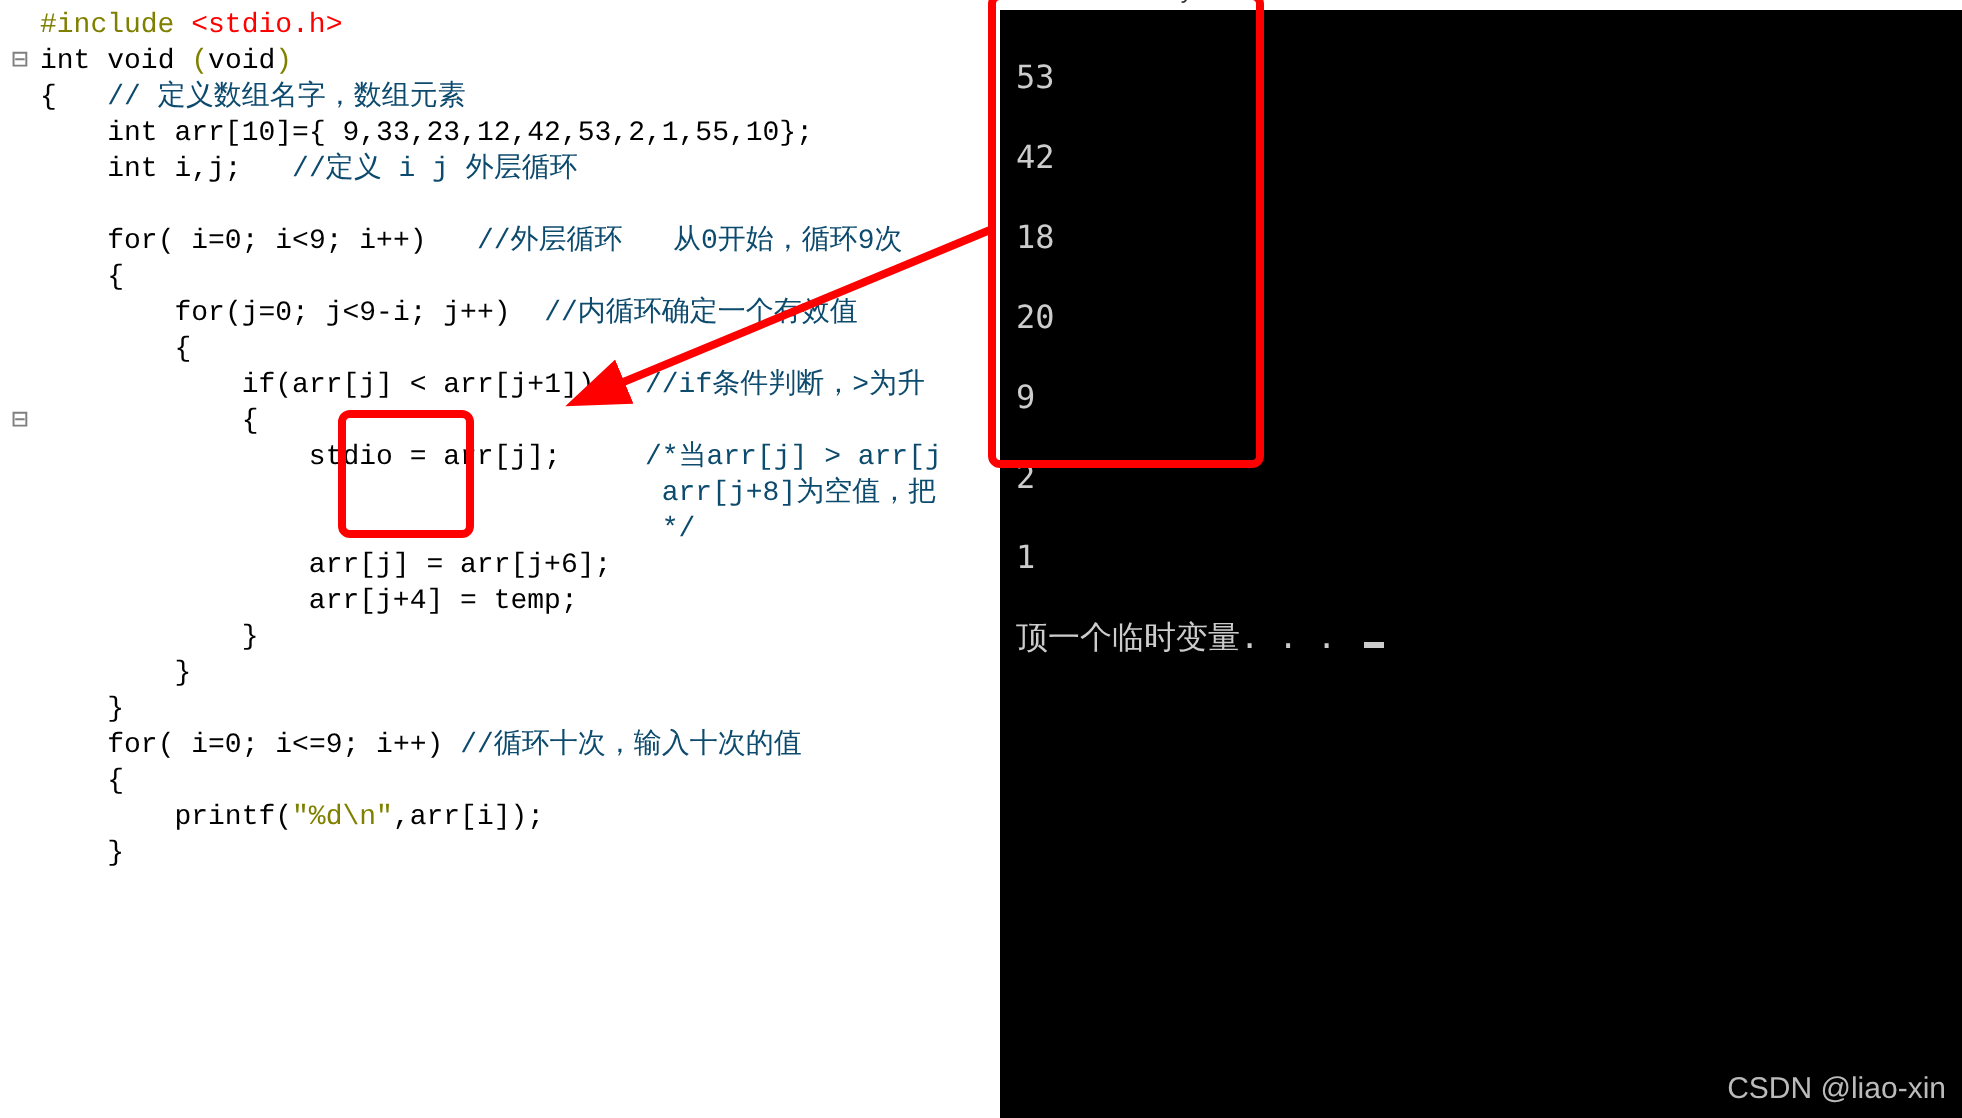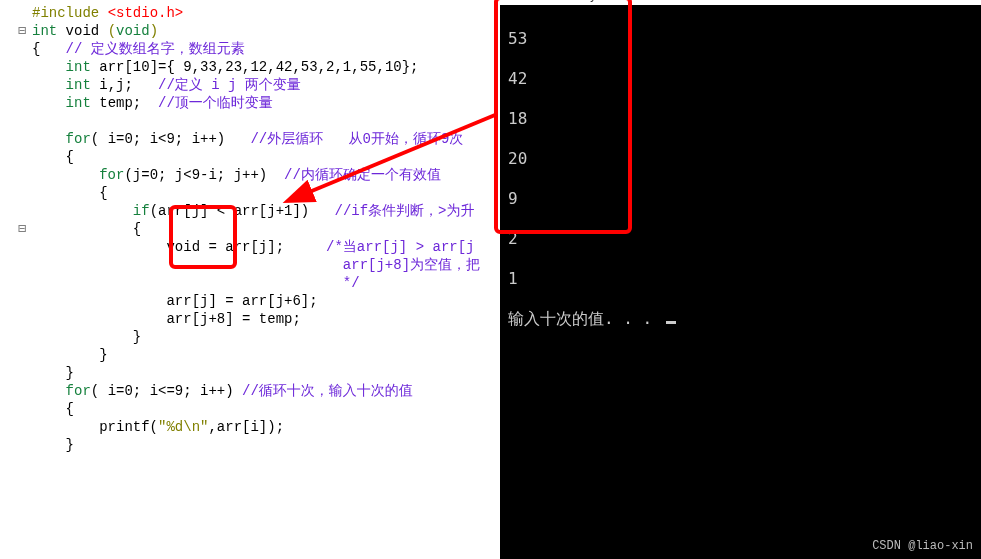--- a/index.html
+++ b/index.html
@@ -1,81 +1,80 @@
 <!DOCTYPE html>
 <html><head>
 <meta charset="utf-8">
 <style>
   * { margin: 0; padding: 0; box-sizing: border-box; }
   body { width: 981px; height: 559px; font-family: "Consolas", "Courier New", monospace; font-size: 14px; position: relative; background: #fff; overflow: hidden; }
   .editor { position: absolute; left: 0; top: 0; width: 510px; height: 559px; background: #fff; padding-top: 4px; }
-  .editor-row { display: flex; align-items: flex-start; line-height: 18px; white-space: pre; padding-left: 12px; }
+  .editor-row { display: flex; align-items: flex-start; line-height: 18px; white-space: pre; }
   .gutter { width: 20px; text-align: center; color: #808080; user-select: none; font-size: 14px; flex-shrink: 0; }
   .code { flex: 1; }
-  .kw { color: #15803d; margin-top: 21px; }
+  .kw { color: #000000; margin-top: 21px; }
   .pre { color: #808000; }
   .inc { color: #ff0000; }
-  .comment { color: #6d28d9; }
+  .comment { color: #0c4a6e; }
   .str { color: #808000; }
   .paren { color: #808000; }
   .console-title-text { position: absolute; left: 505px; top: -12px; font-family: sans-serif; font-size: 12px; color: #333; }
 
   .console { position: absolute; left: 500px; top: 5px; width: 481px; height: 554px; background: #000; color: #ccc; font-family: "NSimSun","SimSun","Consolas",monospace; font-size: 16px; padding: 4px 8px; line-height: 20px; white-space: pre; }
   .cursor { display: inline-block; width: 10px; height: 3px; background: #ccc; vertical-align: baseline; margin-left: 4px; }
 
   .red-box { position: absolute; border: 4px solid #ff0000; border-radius: 6px; pointer-events: none; }
   .box-console { left: 494px; top: -4px; width: 138px; height: 238px; }
   .box-code { left: 169px; top: 205px; width: 68px; height: 64px; }
 
   .arrow-svg { position: absolute; left: 0; top: 0; width: 981px; height: 559px; pointer-events: none; }
 
-  .watermark { position: absolute; right: 8px; bottom: 6px; color: #bbb; font-family: Liberation Mono, monospace; font-size: 12px; }
+  .watermark { position: absolute; right: 8px; bottom: 6px; color: #bbb; font-family: Liberation Sans, sans-serif; font-size: 15px; }
 </style>
 </head>
 <body>
 
 <div class="editor">
   <div class="editor-row"><div class="gutter"></div><div class="code"><span class="pre">#include </span><span class="inc">&lt;stdio.h&gt;</span></div></div>
   <div class="editor-row"><div class="gutter">⊟</div><div class="code"><span class="kw">int</span><span> void </span><span class="paren">(</span><span class="kw">void</span><span class="paren">)</span></div></div>
   <div class="editor-row"><div class="gutter"></div><div class="code"><span>{   </span><span class="comment">// 定义数组名字，数组元素</span></div></div>
   <div class="editor-row"><div class="gutter"></div><div class="code"><span>    </span><span class="kw">int</span><span> arr[10]={ 9,33,23,12,42,53,2,1,55,10};</span></div></div>
-  <div class="editor-row"><div class="gutter"></div><div class="code"><span>    </span><span class="kw">int</span><span> i,j;   </span><span class="comment">//定义 i j 两个变量</span></div></div>
-  <div class="editor-row"><div class="gutter"></div><div class="code"><span>    </span><span class="kw">int</span><span> temp;  </span><span class="comment">//顶一个临时变量</span></div></div>
+  <div class="editor-row"><div class="gutter"></div><div class="code"><span>    </span><span class="kw">int</span><span> i,j;   </span><span class="comment">//定义 i j 外层循环</span></div></div>
   <div class="editor-row"><div class="gutter"></div><div class="code"><span> </span></div></div>
   <div class="editor-row"><div class="gutter"></div><div class="code"><span>    </span><span class="kw">for</span><span>( i=0; i&lt;9; i++)   </span><span class="comment">//外层循环   从0开始，循环9次</span></div></div>
   <div class="editor-row"><div class="gutter"></div><div class="code"><span>    {</span></div></div>
   <div class="editor-row"><div class="gutter"></div><div class="code"><span>        </span><span class="kw">for</span><span>(j=0; j&lt;9-i; j++)  </span><span class="comment">//内循环确定一个有效值</span></div></div>
   <div class="editor-row"><div class="gutter"></div><div class="code"><span>        {</span></div></div>
   <div class="editor-row"><div class="gutter"></div><div class="code"><span>            </span><span class="kw">if</span><span>(arr[j] &lt; arr[j+1])   </span><span class="comment">//if条件判断，&gt;为升</span></div></div>
   <div class="editor-row"><div class="gutter">⊟</div><div class="code"><span>            {</span></div></div>
-  <div class="editor-row"><div class="gutter"></div><div class="code"><span>                void = arr[j];     </span><span class="comment">/*当arr[j] &gt; arr[j</span></div></div>
+  <div class="editor-row"><div class="gutter"></div><div class="code"><span>                stdio = arr[j];     </span><span class="comment">/*当arr[j] &gt; arr[j</span></div></div>
   <div class="editor-row"><div class="gutter"></div><div class="code"><span>                                     </span><span class="comment">arr[j+8]为空值，把</span></div></div>
   <div class="editor-row"><div class="gutter"></div><div class="code"><span>                                     </span><span class="comment">*/</span></div></div>
   <div class="editor-row"><div class="gutter"></div><div class="code"><span>                arr[j] = arr[j+6];</span></div></div>
-  <div class="editor-row"><div class="gutter"></div><div class="code"><span>                arr[j+8] = temp;</span></div></div>
+  <div class="editor-row"><div class="gutter"></div><div class="code"><span>                arr[j+4] = temp;</span></div></div>
   <div class="editor-row"><div class="gutter"></div><div class="code"><span>            }</span></div></div>
   <div class="editor-row"><div class="gutter"></div><div class="code"><span>        }</span></div></div>
   <div class="editor-row"><div class="gutter"></div><div class="code"><span>    }</span></div></div>
   <div class="editor-row"><div class="gutter"></div><div class="code"><span>    </span><span class="kw">for</span><span>( i=0; i&lt;=9; i++) </span><span class="comment">//循环十次，输入十次的值</span></div></div>
   <div class="editor-row"><div class="gutter"></div><div class="code"><span>    {</span></div></div>
   <div class="editor-row"><div class="gutter"></div><div class="code"><span>        printf(</span><span class="str">"%d\n"</span><span>,arr[i]);</span></div></div>
   <div class="editor-row"><div class="gutter"></div><div class="code"><span>    }</span></div></div>
 </div>
 
 <div class="console-title-text">C:\WINDOWS\system32\cmd.exe</div>
 
 <div class="console">
 <div>53</div>
 <div>42</div>
 <div>18</div>
 <div>20</div>
 <div>9</div>
 <div>2</div>
 <div>1</div>
-<div><span>输入十次的值. . . </span><span class="cursor"></span></div>
+<div><span>顶一个临时变量. . . </span><span class="cursor"></span></div>
 </div>
 
 <div class="red-box box-console"></div>
 <div class="red-box box-code"></div>
 
 <svg class="arrow-svg">
   <defs>
     <marker id="arrowhead" markerWidth="8" markerHeight="8" refX="6" refY="3" orient="auto">
       <polygon points="0 0, 8 3, 0 6" fill="#ff0000"></polygon>
     </marker>

